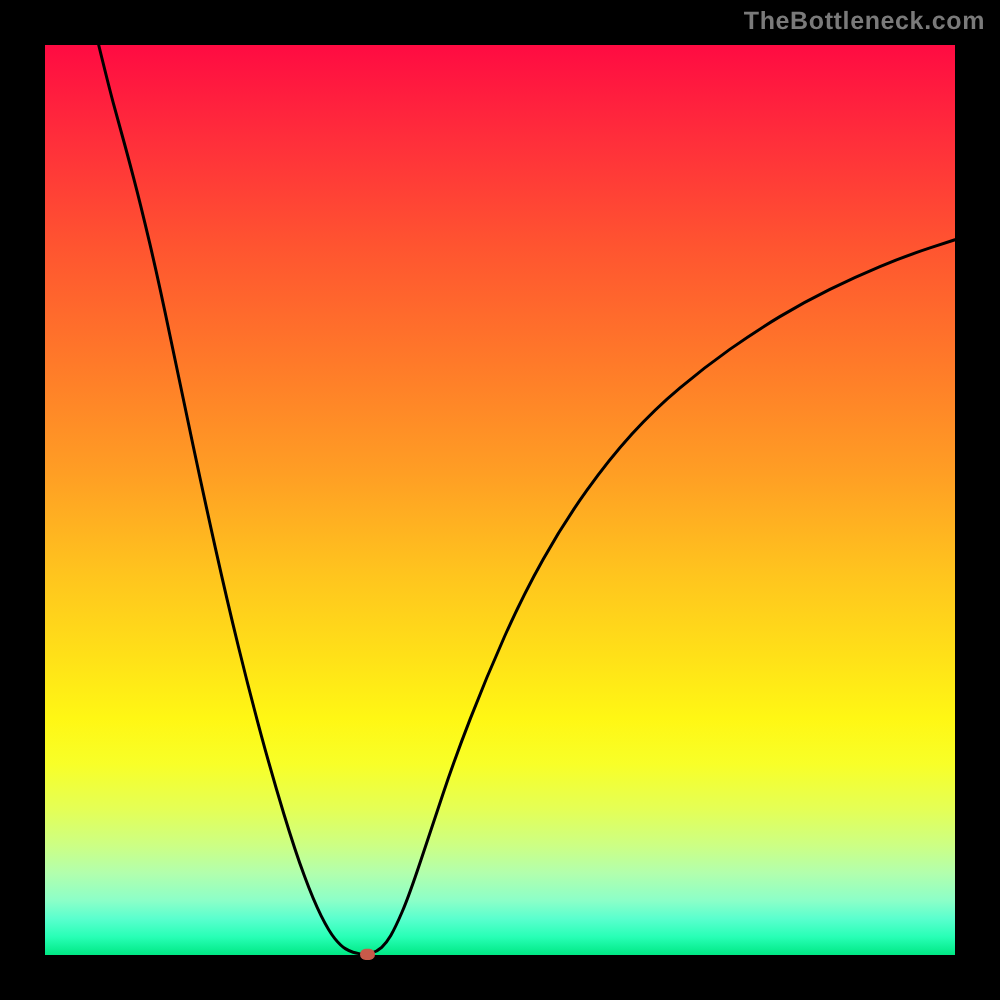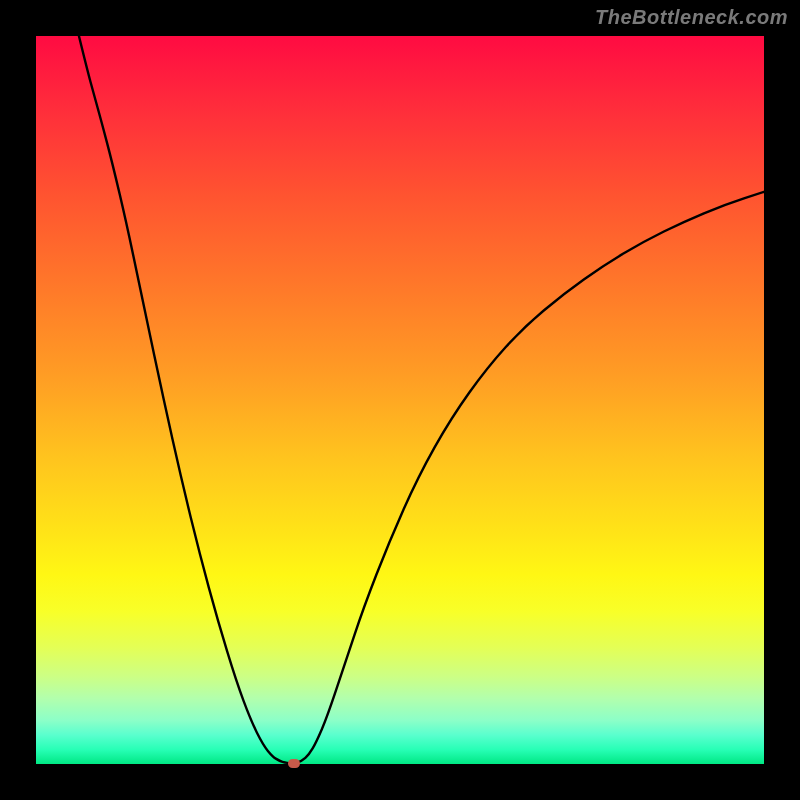--- a/index.html
+++ b/index.html
@@ -38,21 +38,20 @@
   }
   .watermark {
     position: absolute;
     top: 6px;
     right: 12px;
     font-family: Arial, Helvetica, sans-serif;
     font-size: 20px;
     font-weight: 600;
     color: #7a7a7a;
     letter-spacing: 0.5px;
-    font-style: italic;
   }
   svg.curve {
     position: absolute;
     left: 0;
     top: 0;
     width: 728px;
     height: 728px;
     overflow: visible;
   }
   .marker {

